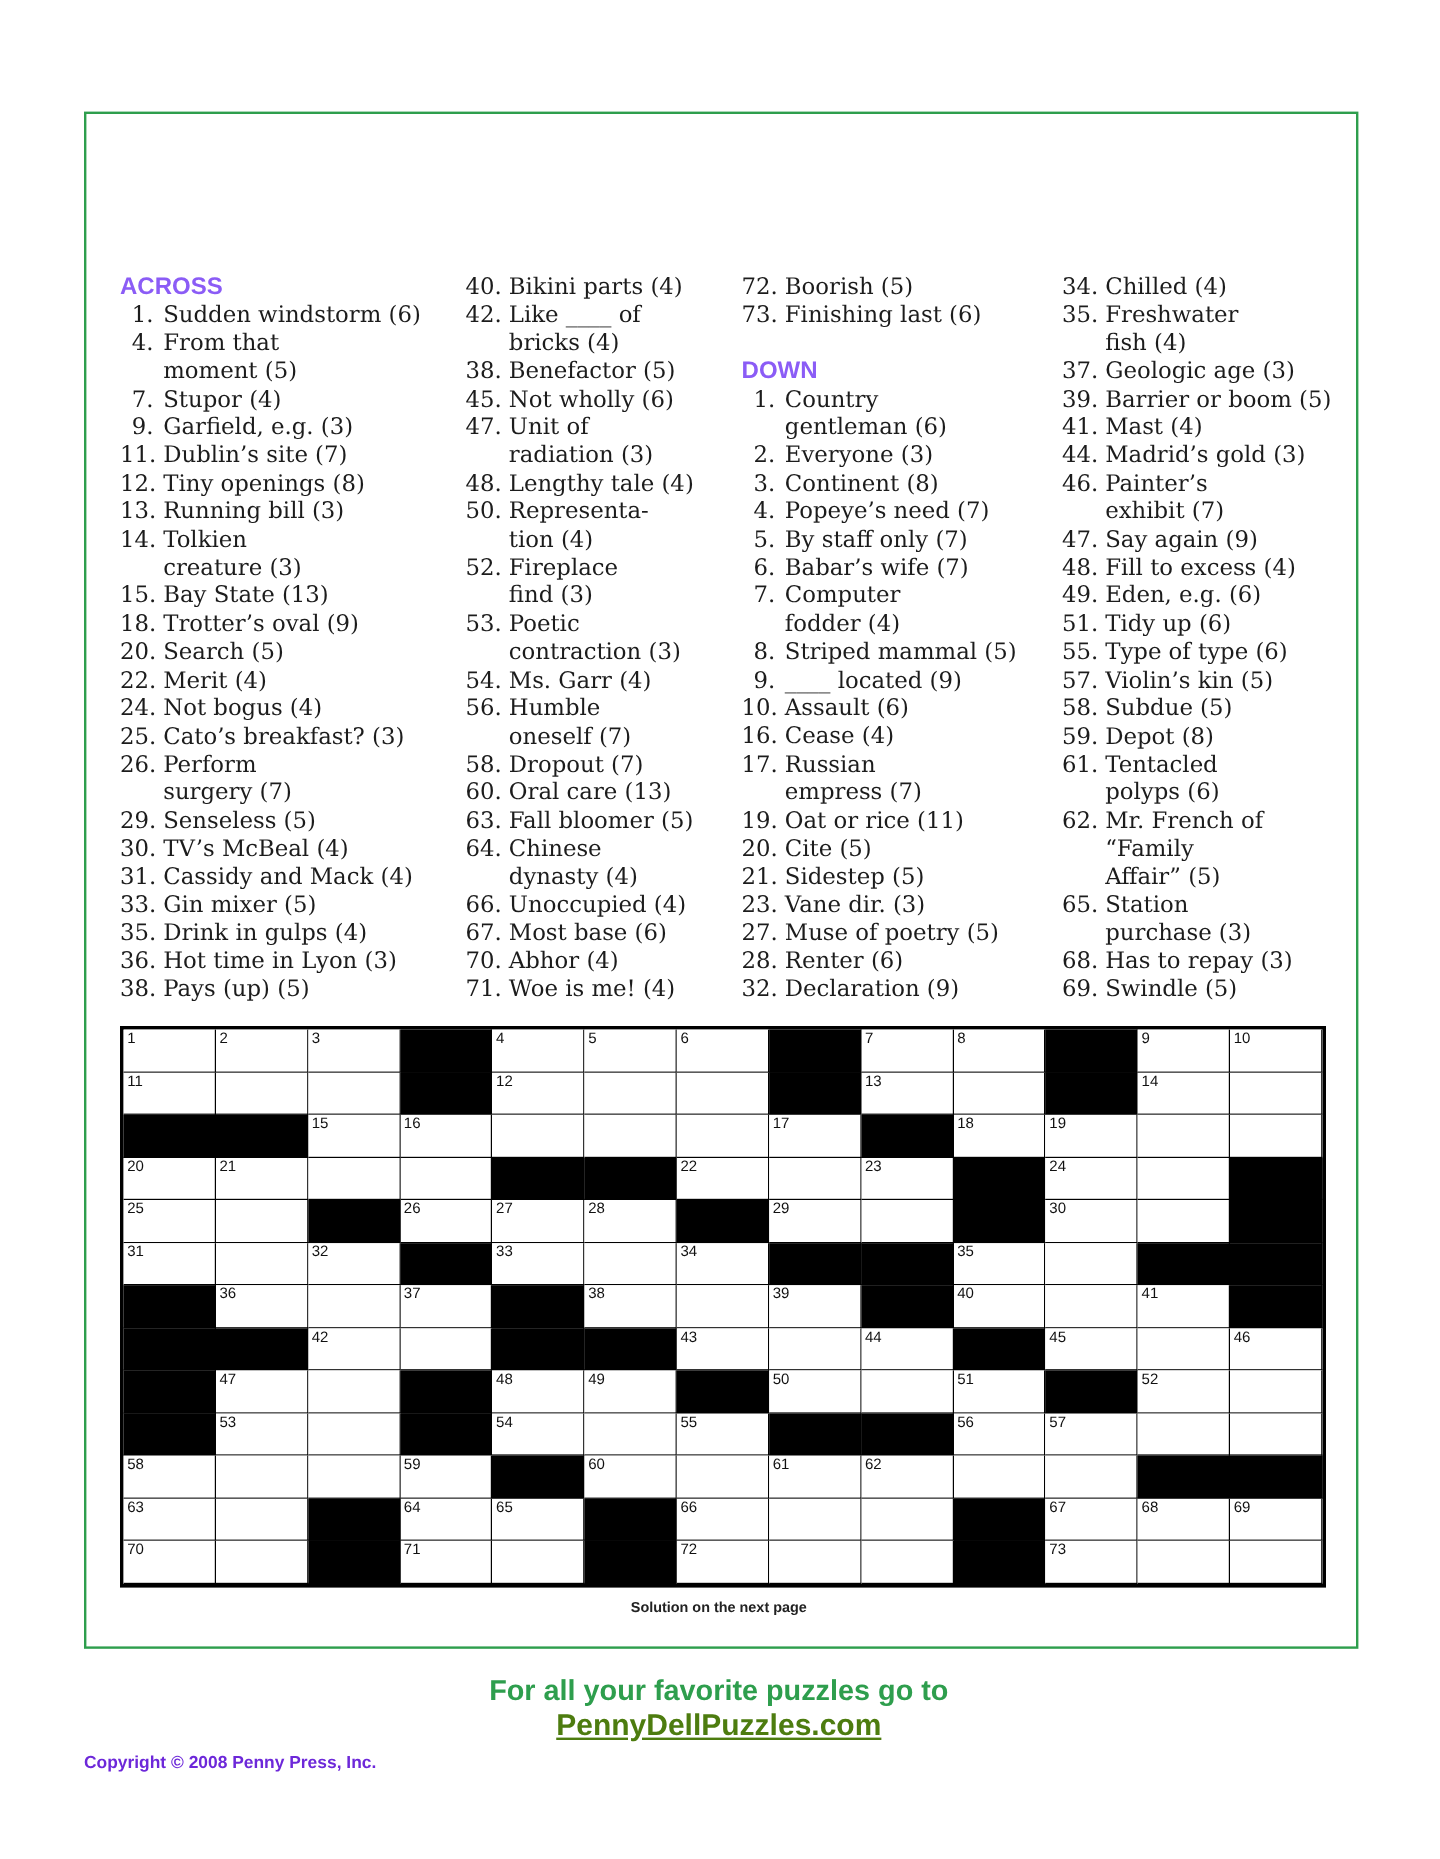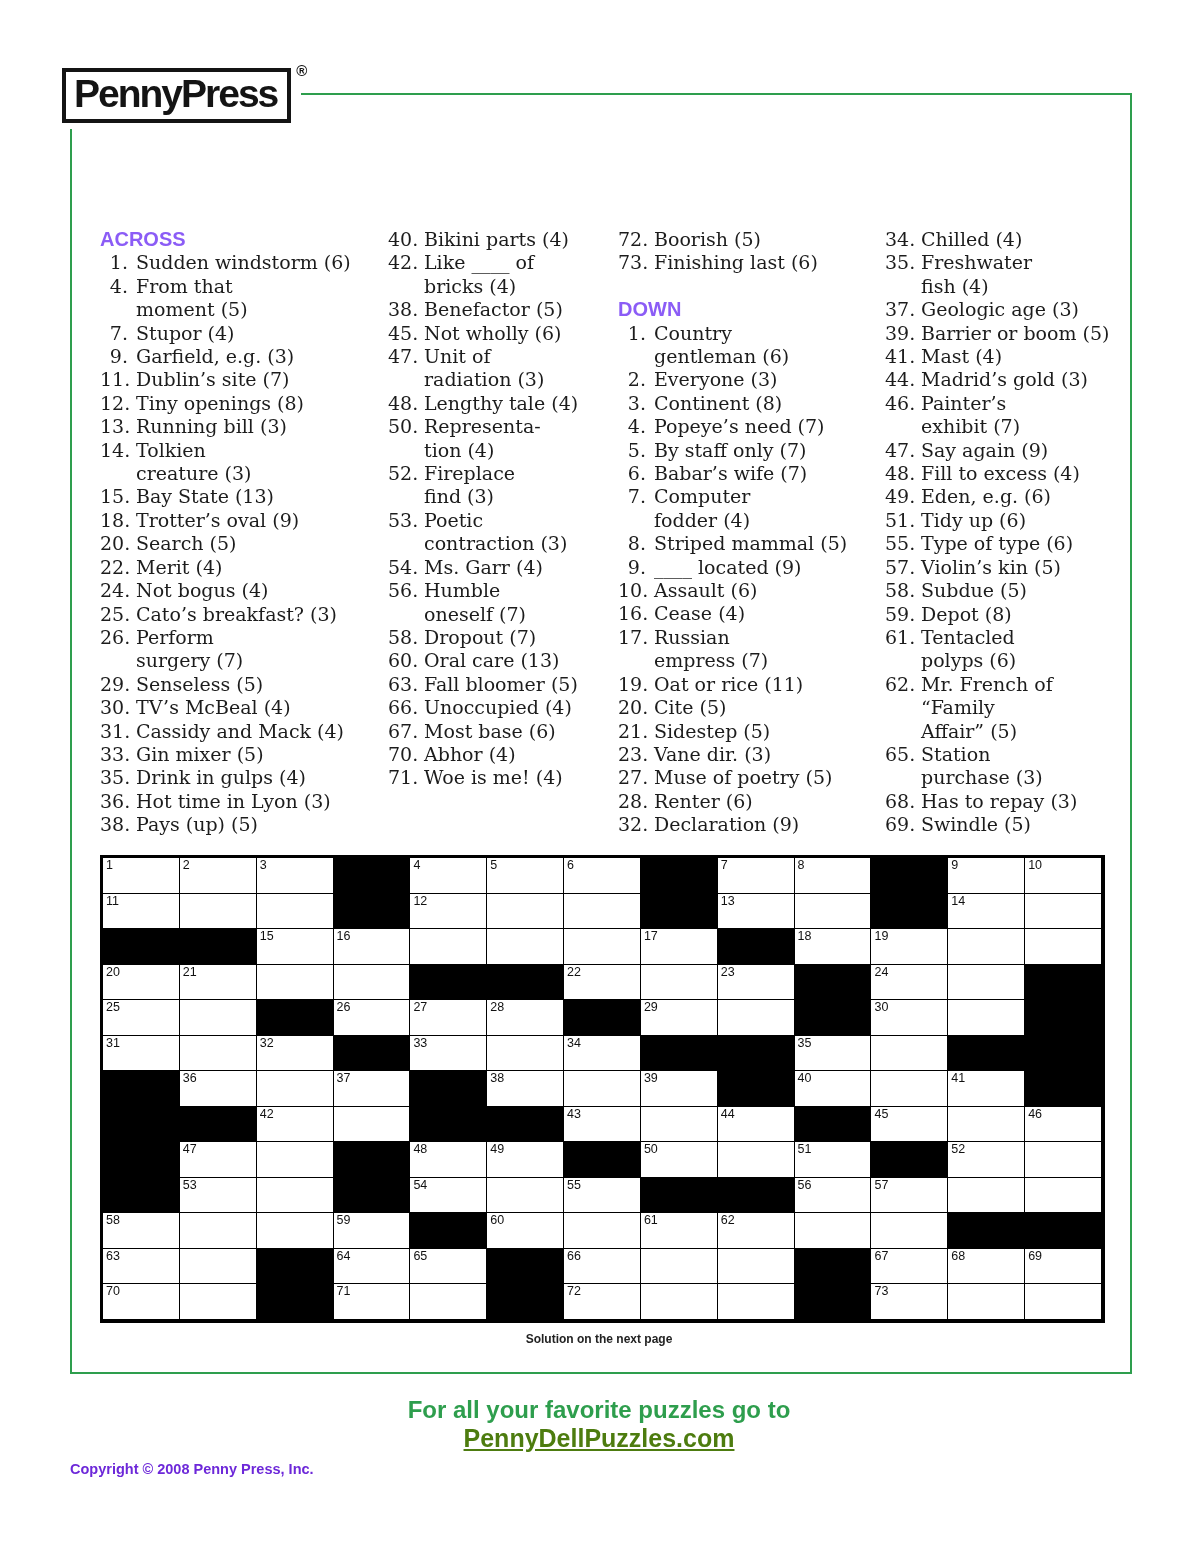--- a/index.html
+++ b/index.html
@@ -55,26 +55,20 @@
   #footer-copyright{position:absolute;left:70px;top:1461px;width:1058px;text-align:left;
                     font-size:14.5px;font-weight:bold;color:#6d28d9;z-index:2;}
 </style>
 </head>
 <body>
 
 <div id="page">
 
   <div id="frame"></div>
 
-  <div id="logo-wrap">
-    <div class="logo-box">
-      <span class="logo-text">PennyPress</span>
-    </div>
-    <span class="reg-mark">®</span>
-  </div>
 
 
   <div id="col-1" class="clue-col">
       <div class="clue-heading">ACROSS</div>
       <div class="clue"><span class="num">1.</span><span class="txt">Sudden windstorm (6)</span></div>
       <div class="clue"><span class="num">4.</span><span class="txt">From that
 moment (5)</span></div>
       <div class="clue"><span class="num">7.</span><span class="txt">Stupor (4)</span></div>
       <div class="clue"><span class="num">9.</span><span class="txt">Garfield, e.g. (3)</span></div>
       <div class="clue"><span class="num">11.</span><span class="txt">Dublin’s site (7)</span></div>
@@ -112,20 +106,22 @@
       <div class="clue"><span class="num">52.</span><span class="txt">Fireplace
 find (3)</span></div>
       <div class="clue"><span class="num">53.</span><span class="txt">Poetic
 contraction (3)</span></div>
       <div class="clue"><span class="num">54.</span><span class="txt">Ms. Garr (4)</span></div>
       <div class="clue"><span class="num">56.</span><span class="txt">Humble
 oneself (7)</span></div>
       <div class="clue"><span class="num">58.</span><span class="txt">Dropout (7)</span></div>
       <div class="clue"><span class="num">60.</span><span class="txt">Oral care (13)</span></div>
       <div class="clue"><span class="num">63.</span><span class="txt">Fall bloomer (5)</span></div>
+      <div class="clue"><span class="num">64.</span><span class="txt">Chinese
+dynasty (4)</span></div>
       <div class="clue"><span class="num">66.</span><span class="txt">Unoccupied (4)</span></div>
       <div class="clue"><span class="num">67.</span><span class="txt">Most base (6)</span></div>
       <div class="clue"><span class="num">70.</span><span class="txt">Abhor (4)</span></div>
       <div class="clue"><span class="num">71.</span><span class="txt">Woe is me! (4)</span></div>
     </div>
   <div id="col-3" class="clue-col">
       <div class="clue"><span class="num">72.</span><span class="txt">Boorish (5)</span></div>
       <div class="clue"><span class="num">73.</span><span class="txt">Finishing last (6)</span></div>
       <div class="clue-spacer"></div>
       <div class="clue-heading">DOWN</div>

